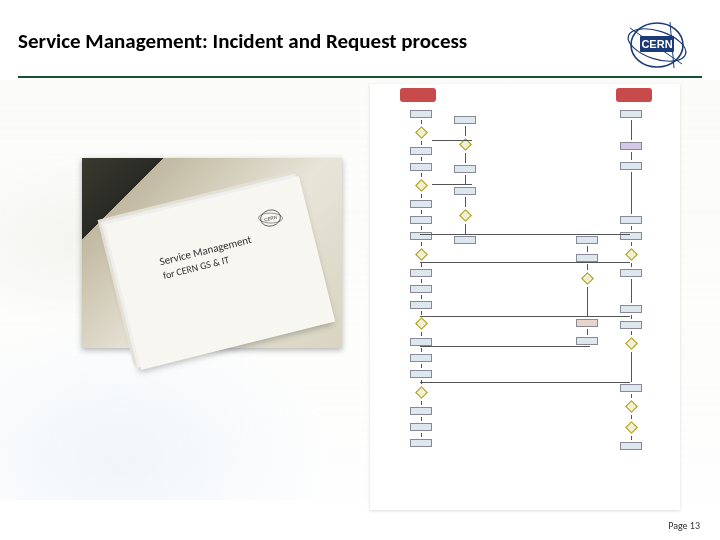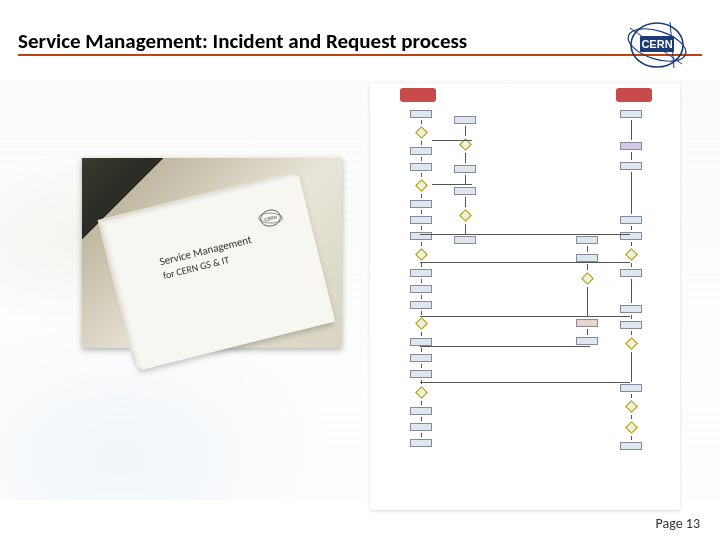--- a/index.html
+++ b/index.html
@@ -25,22 +25,22 @@
       radial-gradient(ellipse 300px 200px at 120px 380px, rgba(200,220,240,0.5), transparent 70%),
       radial-gradient(ellipse 200px 120px at 80px 160px, rgba(220,220,210,0.6), transparent 70%),
       linear-gradient(180deg, rgba(245,245,240,0.8), rgba(250,250,250,0.4));
     opacity: 0.5;
   }
   .header {
     position: absolute;
     top: 28px;
     left: 18px;
     right: 18px;
-    border-bottom: 2px solid #c2410c;
-    padding-bottom: 0;
+    border-bottom: 2px solid #14532d;
+    padding-bottom: 22px;
     display: flex;
     align-items: flex-start;
     justify-content: space-between;
     z-index: 5;
   }
   .title {
     font-size: 21px;
     font-weight: bold;
     color: #000;
   }
@@ -136,21 +136,21 @@
   }
   .fc-hline {
     position: absolute;
     height: 1px;
     background: #555;
   }
   .footer {
     position: absolute;
     bottom: 8px;
     right: 20px;
-    font-size: 14px;
+    font-size: 10px;
     color: #333;
     z-index: 5;
   }
 </style>
 </head>
 <body>
 
 <div class="slide">
 
   <div class="bg-photo"></div>

